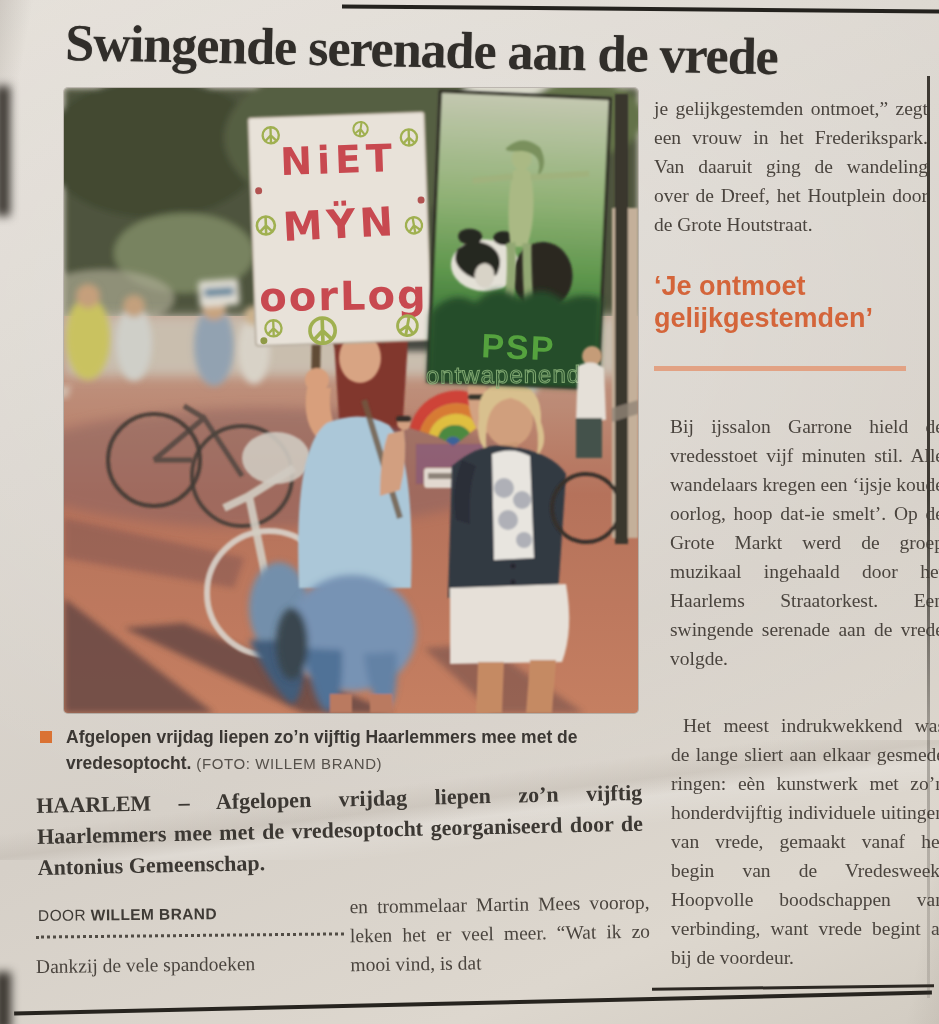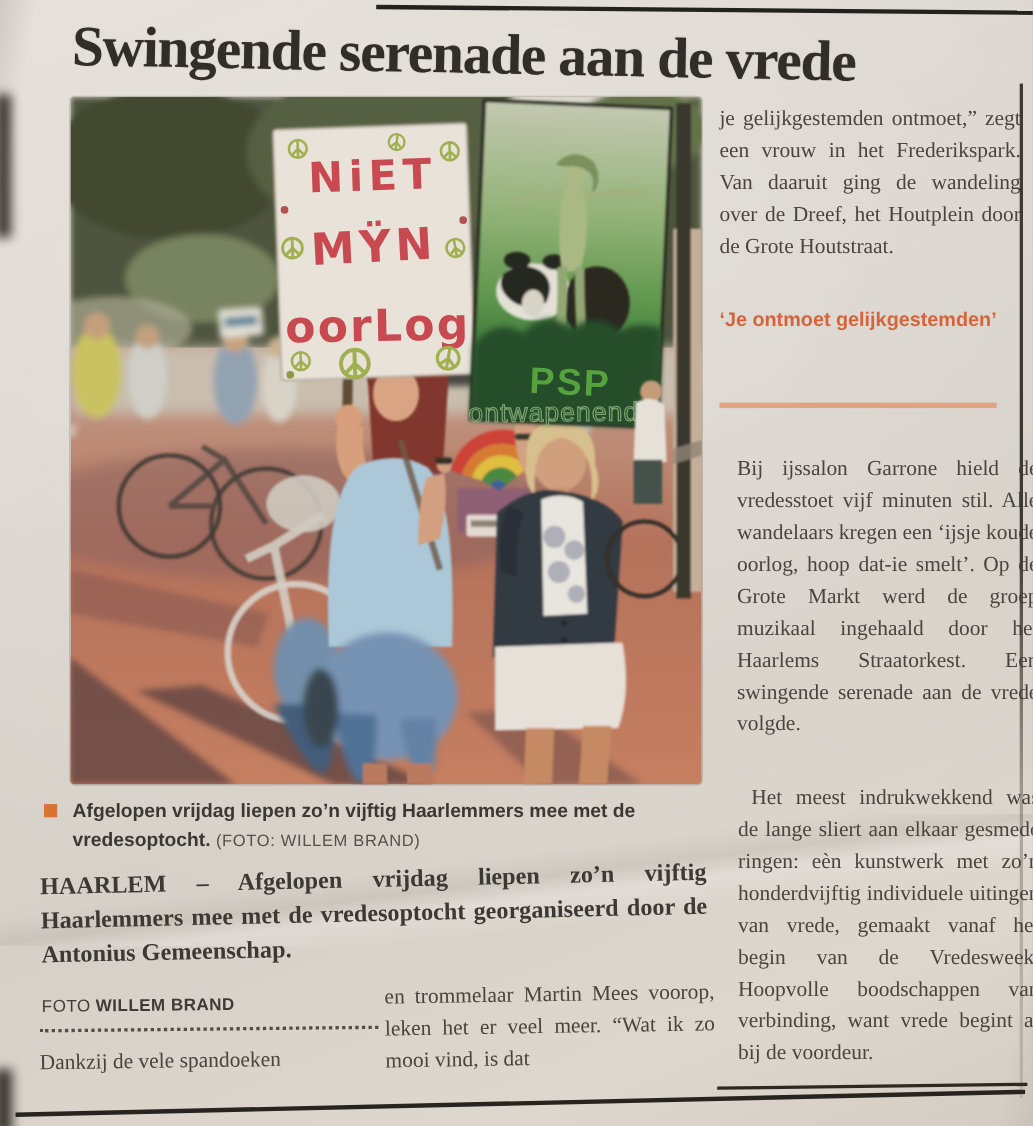--- a/index.html
+++ b/index.html
@@ -34,22 +34,22 @@
     font-size:15.5px;letter-spacing:.4px;color:#3f3b36;transform:rotate(-.6deg);}
   .byline b{font-weight:bold;}
   .dotted-rule{position:absolute;left:36px;top:934px;width:308px;height:0;
     border-bottom:3px dotted #514c45;transform:rotate(-.6deg);}
   .col-para{font-size:19.5px;line-height:29px;text-align:justify;color:#4a443e;}
   .left-para{position:absolute;left:36px;top:950px;width:302px;transform:rotate(-.8deg);}
   .mid-para{position:absolute;left:350px;top:890px;width:300px;transform:rotate(-.9deg);}
   .cut-line{position:absolute;left:14px;top:1001px;width:918px;height:3.5px;background:#27241f;transform:rotate(-1.3deg);}
   .right-col{position:absolute;left:654px;top:0;width:274px;}
   .r-para1{position:absolute;left:0;top:94px;width:274px;}
-  .r-subhead{position:absolute;left:0;top:280px;width:274px;
-    font-family:"Liberation Sans", sans-serif;font-size:18px;font-weight:bold;line-height:1.2;color:#d4653a;}
+  .r-subhead{position:absolute;left:0;top:270px;width:274px;
+    font-family:"Liberation Sans", sans-serif;font-size:27px;font-weight:bold;line-height:1.2;color:#d4653a;}
   .r-rule{position:absolute;left:0;top:366px;width:252px;height:5px;background:#e2a284;}
   .r-para2{position:absolute;left:0;top:396px;width:274px;}
   .r-para3{position:absolute;left:0;top:694px;width:274px;text-indent:12px;}
   .r-line{position:absolute;left:652px;top:986px;width:282px;height:3px;background:#2c2823;transform:rotate(-.7deg);}
   .v-line{position:absolute;left:927px;top:76px;width:2.5px;height:922px;
     background:linear-gradient(#3d3933 0%,#3d3933 45%,rgba(61,57,51,.35) 72%,rgba(61,57,51,.15) 100%);}
 </style>
 </head>
 <body>
 
@@ -275,21 +275,21 @@
     </svg>
   </div>
 
   <div class="caption">
     <span class="sq"></span><span>Afgelopen vrijdag liepen zo’n vijftig Haarlemmers mee met de vredesoptocht. </span><span class="credit">(FOTO: WILLEM BRAND)</span>
   </div>
 
   <p class="lead" style="margin:0;">HAARLEM – Afgelopen vrijdag liepen zo’n vijftig Haarlemmers mee met de vredesoptocht georganiseerd door de Antonius Gemeenschap.</p>
 
   <div class="byline">
-    <span>FOTO </span><b>WILLEM BRAND</b>
+    <span>DOOR </span><b>WILLEM BRAND</b>
   </div>
   <div class="dotted-rule"></div>
   <p class="col-para left-para" style="margin:0;">Dankzij de vele spandoeken</p>
 
   <p class="col-para mid-para" style="margin:0;">en trommelaar Martin Mees voorop, leken het er veel meer. “Wat ik zo mooi vind, is dat</p>
 
   <div class="cut-line"></div>
 
   <div class="right-col">
     <p class="col-para r-para1" style="margin:0;">je gelijkgestemden ontmoet,” zegt een vrouw in het Frederikspark. Van daaruit ging de wandeling over de Dreef, het Houtplein door de Grote Houtstraat.</p>

